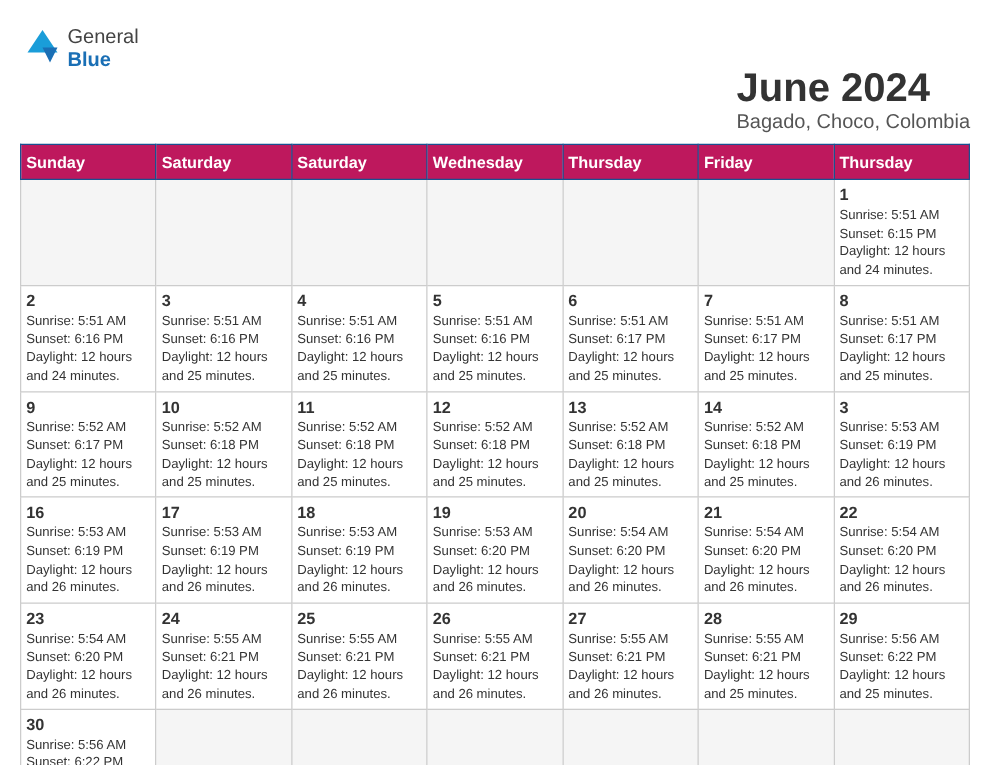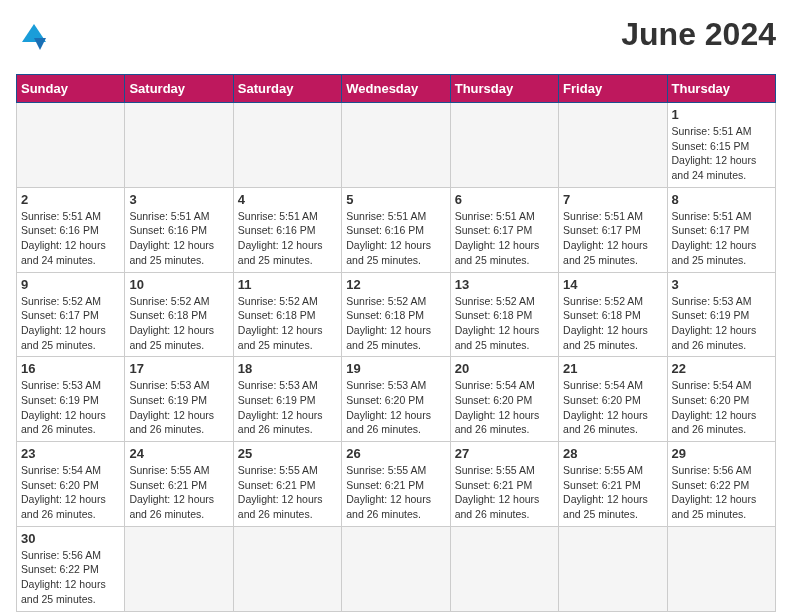--- a/index.html
+++ b/index.html
@@ -16,20 +16,21 @@
       align-items: flex-start;
       margin-bottom: 8px;
     }
     .logo {
       display: flex;
       align-items: center;
       gap: 4px;
     }
     .title-block {
       text-align: left;
+      margin-top: 36px;
     }
     .month-title {
       font-size: 32px;
       font-weight: bold;
       color: #333;
     }
     .location-title {
       font-size: 16px;
       color: #555;
     }
@@ -78,24 +79,29 @@
 
 <div class="header-section">
   <div class="logo">
     <div style="display:flex; align-items:flex-start; gap:2px;">
       <div style="position:relative; margin-top:2px;">
         <svg width="36" height="36" viewBox="0 0 36 36">
           <polygon points="18,2 30,20 6,20" fill="#1a9dd9"></polygon>
           <polygon points="24,12 36,12 30,24" fill="#1a6fb5" transform="translate(-6,4)"></polygon>
         </svg>
       </div>
+      <div style="display:flex; flex-direction:column; justify-content:center;">
+        <span style="font-size:16px; color:#444; font-family:Arial; line-height:1.2;">General</span>
+        <span style="font-size:16px; color:#1a6fb5; font-family:Arial; font-weight:bold; line-height:1.2;">Blue</span>
+      </div>
     </div>
   </div>
   <div class="title-block">
     <div class="month-title">June 2024</div>
+    <div class="location-title">Bagado, Choco, Colombia</div>
   </div>
 </div>
 
 <table class="calendar-table">
   <thead>
     <tr>
     <th>Sunday</th>
         <th>Saturday</th>
         <th>Saturday</th>
         <th>Wednesday</th>

